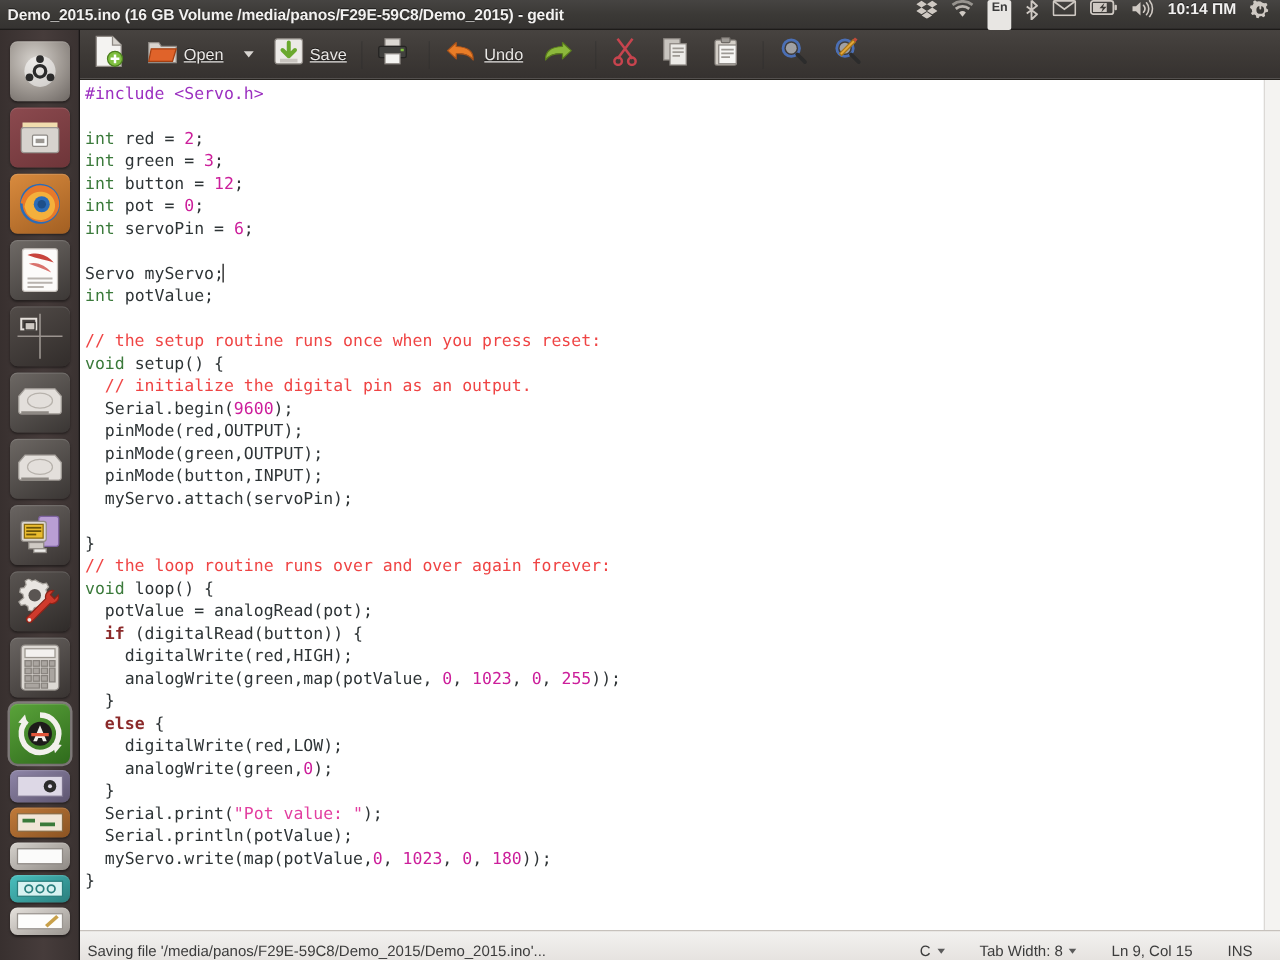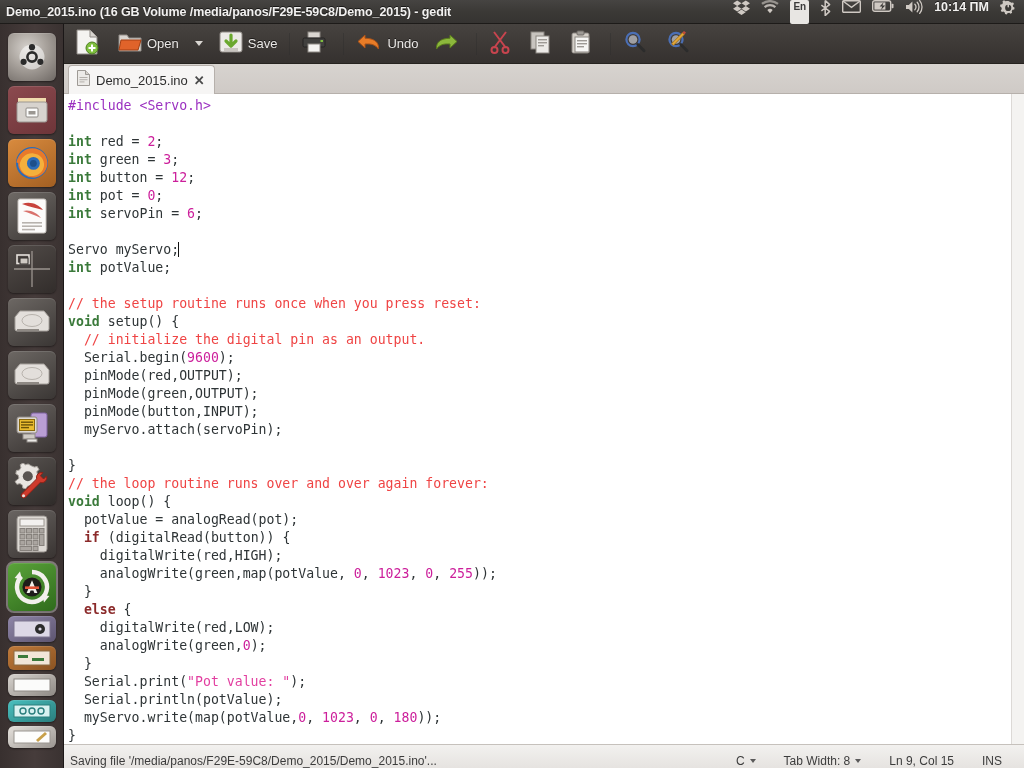--- a/index.html
+++ b/index.html
@@ -68,21 +68,21 @@
   .toolbar {
     height: 40px; flex: 0 0 40px;
     background: linear-gradient(to bottom, #474340 0%, #3e3a37 48%, #35312f 100%);
     display: flex; align-items: center; gap: 0px; padding: 0 4px;
     border-bottom: 1px solid #26231f;
   }
   .tb-btn {
     height: 34px; display: flex; align-items: center; gap: 5px;
     padding: 0 7px; border-radius: 3px;
   }
-  .tb-btn .lbl { color: #e9e7e5; font-size: 13px; text-shadow: 0 -1px 0 rgba(0,0,0,.6); }
+  .tb-btn .lbl { color: #e9e7e5; font-size: 13px; text-shadow: 0 -1px 0 rgba(0,0,0,.6); text-decoration: underline; }
   .tb-sep { width: 1px; height: 22px; background: rgba(0,0,0,.35);
             border-right: 1px solid rgba(255,255,255,.07); margin: 0 5px; }
   .caret-dn {
     width: 0; height: 0; border-left: 4px solid transparent; border-right: 4px solid transparent;
     border-top: 5px solid #d9d6d2;
   }
 
   
   .tabstrip {
     height: 30px; flex: 0 0 30px;
@@ -105,21 +105,21 @@
   .editor-wrap { flex: 1 1 auto; position: relative; background: #ffffff; overflow: hidden; }
   .editor {
     position: absolute; inset: 0;
     padding: 3px 0 0 4px;
     font-family: "DejaVu Sans Mono", monospace;
     font-size: 13.2px; line-height: 18px;
     color: #2e3436; white-space: pre;
     overflow: hidden;
   }
   .editor .ln { height: 18px; }
-  .kw   { color: #3b7a3b; font-weight: bold; margin-top: 20px; }   
+  .kw   { color: #3b7a3b; font-weight: normal; margin-top: 20px; }   
   .kw2  { color: #8b2a2a; font-weight: bold; text-align: center; }   
   .pre  { color: #9b30c0; }                      
   .num  { color: #cc1f9b; }                      
   .str  { color: #e23fa0; }                      
   .cmt  { color: #ef4444; }                      
   .caret-text {
     display: inline-block; width: 1px; height: 15px; background: #111;
     vertical-align: -3px; margin-left: -1px;
   }
   .v-scroll {
@@ -516,37 +516,20 @@
             <circle cx="10" cy="9.5" r="4.3" fill="#eef2fb" opacity=".55"></circle>
             <path d="M14.8 14.5 21 20.7" stroke="#2c2c2c" stroke-width="3" stroke-linecap="round"></path>
             <path d="M16.5 2.8 5.6 13.7l1.7 1.7L18.2 4.5z" fill="#e5a93c" stroke="#a8761a"></path>
             <path d="M16.4 2.6 18.4 4.6 20 2.6 18 .9z" fill="#c24b3a"></path>
           </svg>
         </span>
         <span class="lbl"></span>
       </div>
     </div>
 
-    <div class="tabstrip">
-      <div class="tab">
-        <span>
-          <svg width="13" height="16" viewBox="0 0 13 16">
-            <path d="M.5.5h8L12.5 4.5v11H.5z" fill="#eceae7" stroke="#9e9a95"></path>
-            <path d="M8.5.5v4h4" fill="#d4d0cb" stroke="#9e9a95"></path>
-            <g fill="#b4b0ab">
-                <rect x="2.5" y="7" width="8" height="1"></rect>
-                <rect x="2.5" y="9.2" width="8" height="1"></rect>
-                <rect x="2.5" y="11.4" width="5" height="1"></rect>
-              </g>
-          </svg>
-        </span>
-        <span class="tab-label">Demo_2015.ino</span>
-        <span class="tab-close">✕</span>
-      </div>
-    </div>
 
     <div class="editor-wrap">
       <div class="editor" id="code-view"><div class="ln"><span class="pre">#include &lt;Servo.h&gt;</span></div><div class="ln">&nbsp;</div><div class="ln"><span class="kw">int</span><span> red = </span><span class="num">2</span><span>;</span></div><div class="ln"><span class="kw">int</span><span> green = </span><span class="num">3</span><span>;</span></div><div class="ln"><span class="kw">int</span><span> button = </span><span class="num">12</span><span>;</span></div><div class="ln"><span class="kw">int</span><span> pot = </span><span class="num">0</span><span>;</span></div><div class="ln"><span class="kw">int</span><span> servoPin = </span><span class="num">6</span><span>;</span></div><div class="ln">&nbsp;</div><div class="ln"><span>Servo myServo;</span><span class="caret-text"></span></div><div class="ln"><span class="kw">int</span><span> potValue;</span></div><div class="ln">&nbsp;</div><div class="ln"><span class="cmt">// the setup routine runs once when you press reset:</span></div><div class="ln"><span class="kw">void</span><span> setup() {</span></div><div class="ln"><span>  </span><span class="cmt">// initialize the digital pin as an output.</span></div><div class="ln"><span>  Serial.begin(</span><span class="num">9600</span><span>);</span></div><div class="ln"><span>  pinMode(red,OUTPUT);</span></div><div class="ln"><span>  pinMode(green,OUTPUT);</span></div><div class="ln"><span>  pinMode(button,INPUT);</span></div><div class="ln"><span>  myServo.attach(servoPin);</span></div><div class="ln">&nbsp;</div><div class="ln"><span>}</span></div><div class="ln"><span class="cmt">// the loop routine runs over and over again forever:</span></div><div class="ln"><span class="kw">void</span><span> loop() {</span></div><div class="ln"><span>  potValue = analogRead(pot);</span></div><div class="ln"><span>  </span><span class="kw2">if</span><span> (digitalRead(button)) {</span></div><div class="ln"><span>    digitalWrite(red,HIGH);</span></div><div class="ln"><span>    analogWrite(green,map(potValue, </span><span class="num">0</span><span>, </span><span class="num">1023</span><span>, </span><span class="num">0</span><span>, </span><span class="num">255</span><span>));</span></div><div class="ln"><span>  }</span></div><div class="ln"><span>  </span><span class="kw2">else</span><span> {</span></div><div class="ln"><span>    digitalWrite(red,LOW);</span></div><div class="ln"><span>    analogWrite(green,</span><span class="num">0</span><span>);</span></div><div class="ln"><span>  }</span></div><div class="ln"><span>  Serial.print(</span><span class="str">"Pot value: "</span><span>);</span></div><div class="ln"><span>  Serial.println(potValue);</span></div><div class="ln"><span>  myServo.write(map(potValue,</span><span class="num">0</span><span>, </span><span class="num">1023</span><span>, </span><span class="num">0</span><span>, </span><span class="num">180</span><span>));</span></div><div class="ln"><span>}</span></div></div>
       <div class="v-scroll"></div>
     </div>
 
     <div class="statusbar">
       <span class="sb-msg">Saving file '/media/panos/F29E-59C8/Demo_2015/Demo_2015.ino'...</span>
       <div class="sb-right">
         <div class="sb-cell">

